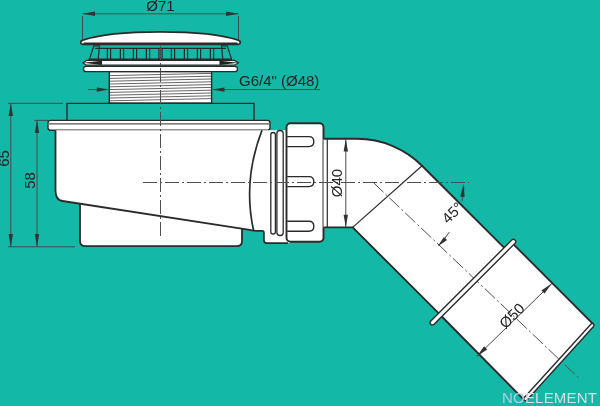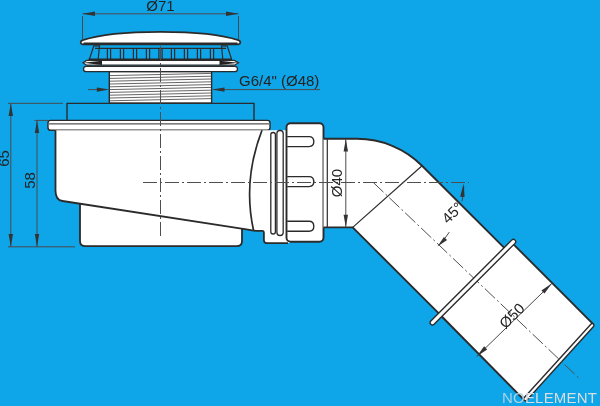--- a/index.html
+++ b/index.html
@@ -1,16 +1,16 @@
 <!DOCTYPE html>
 <html><head>
 <meta charset="utf-8">
 <style>
   html,body{margin:0;padding:0;background:#ffffff;}
-  .stage{position:relative;width:600px;height:406px;background:#0ea5e9;overflow:hidden;
+  .stage{position:relative;width:600px;height:406px;background:#14b8a6;overflow:hidden;
          font-family:"Liberation Sans", sans-serif;}
   svg text{font-family:"Liberation Sans", sans-serif;}
   .dimtxt{font-size:15px;fill:#232323;opacity:0.999;}
   .wm{font-size:15px;letter-spacing:0.2px;opacity:0.999;}
 </style>
 </head>
 <body>
 
 <div class="stage">
 <svg width="600" height="406" viewBox="0 0 600 406">

